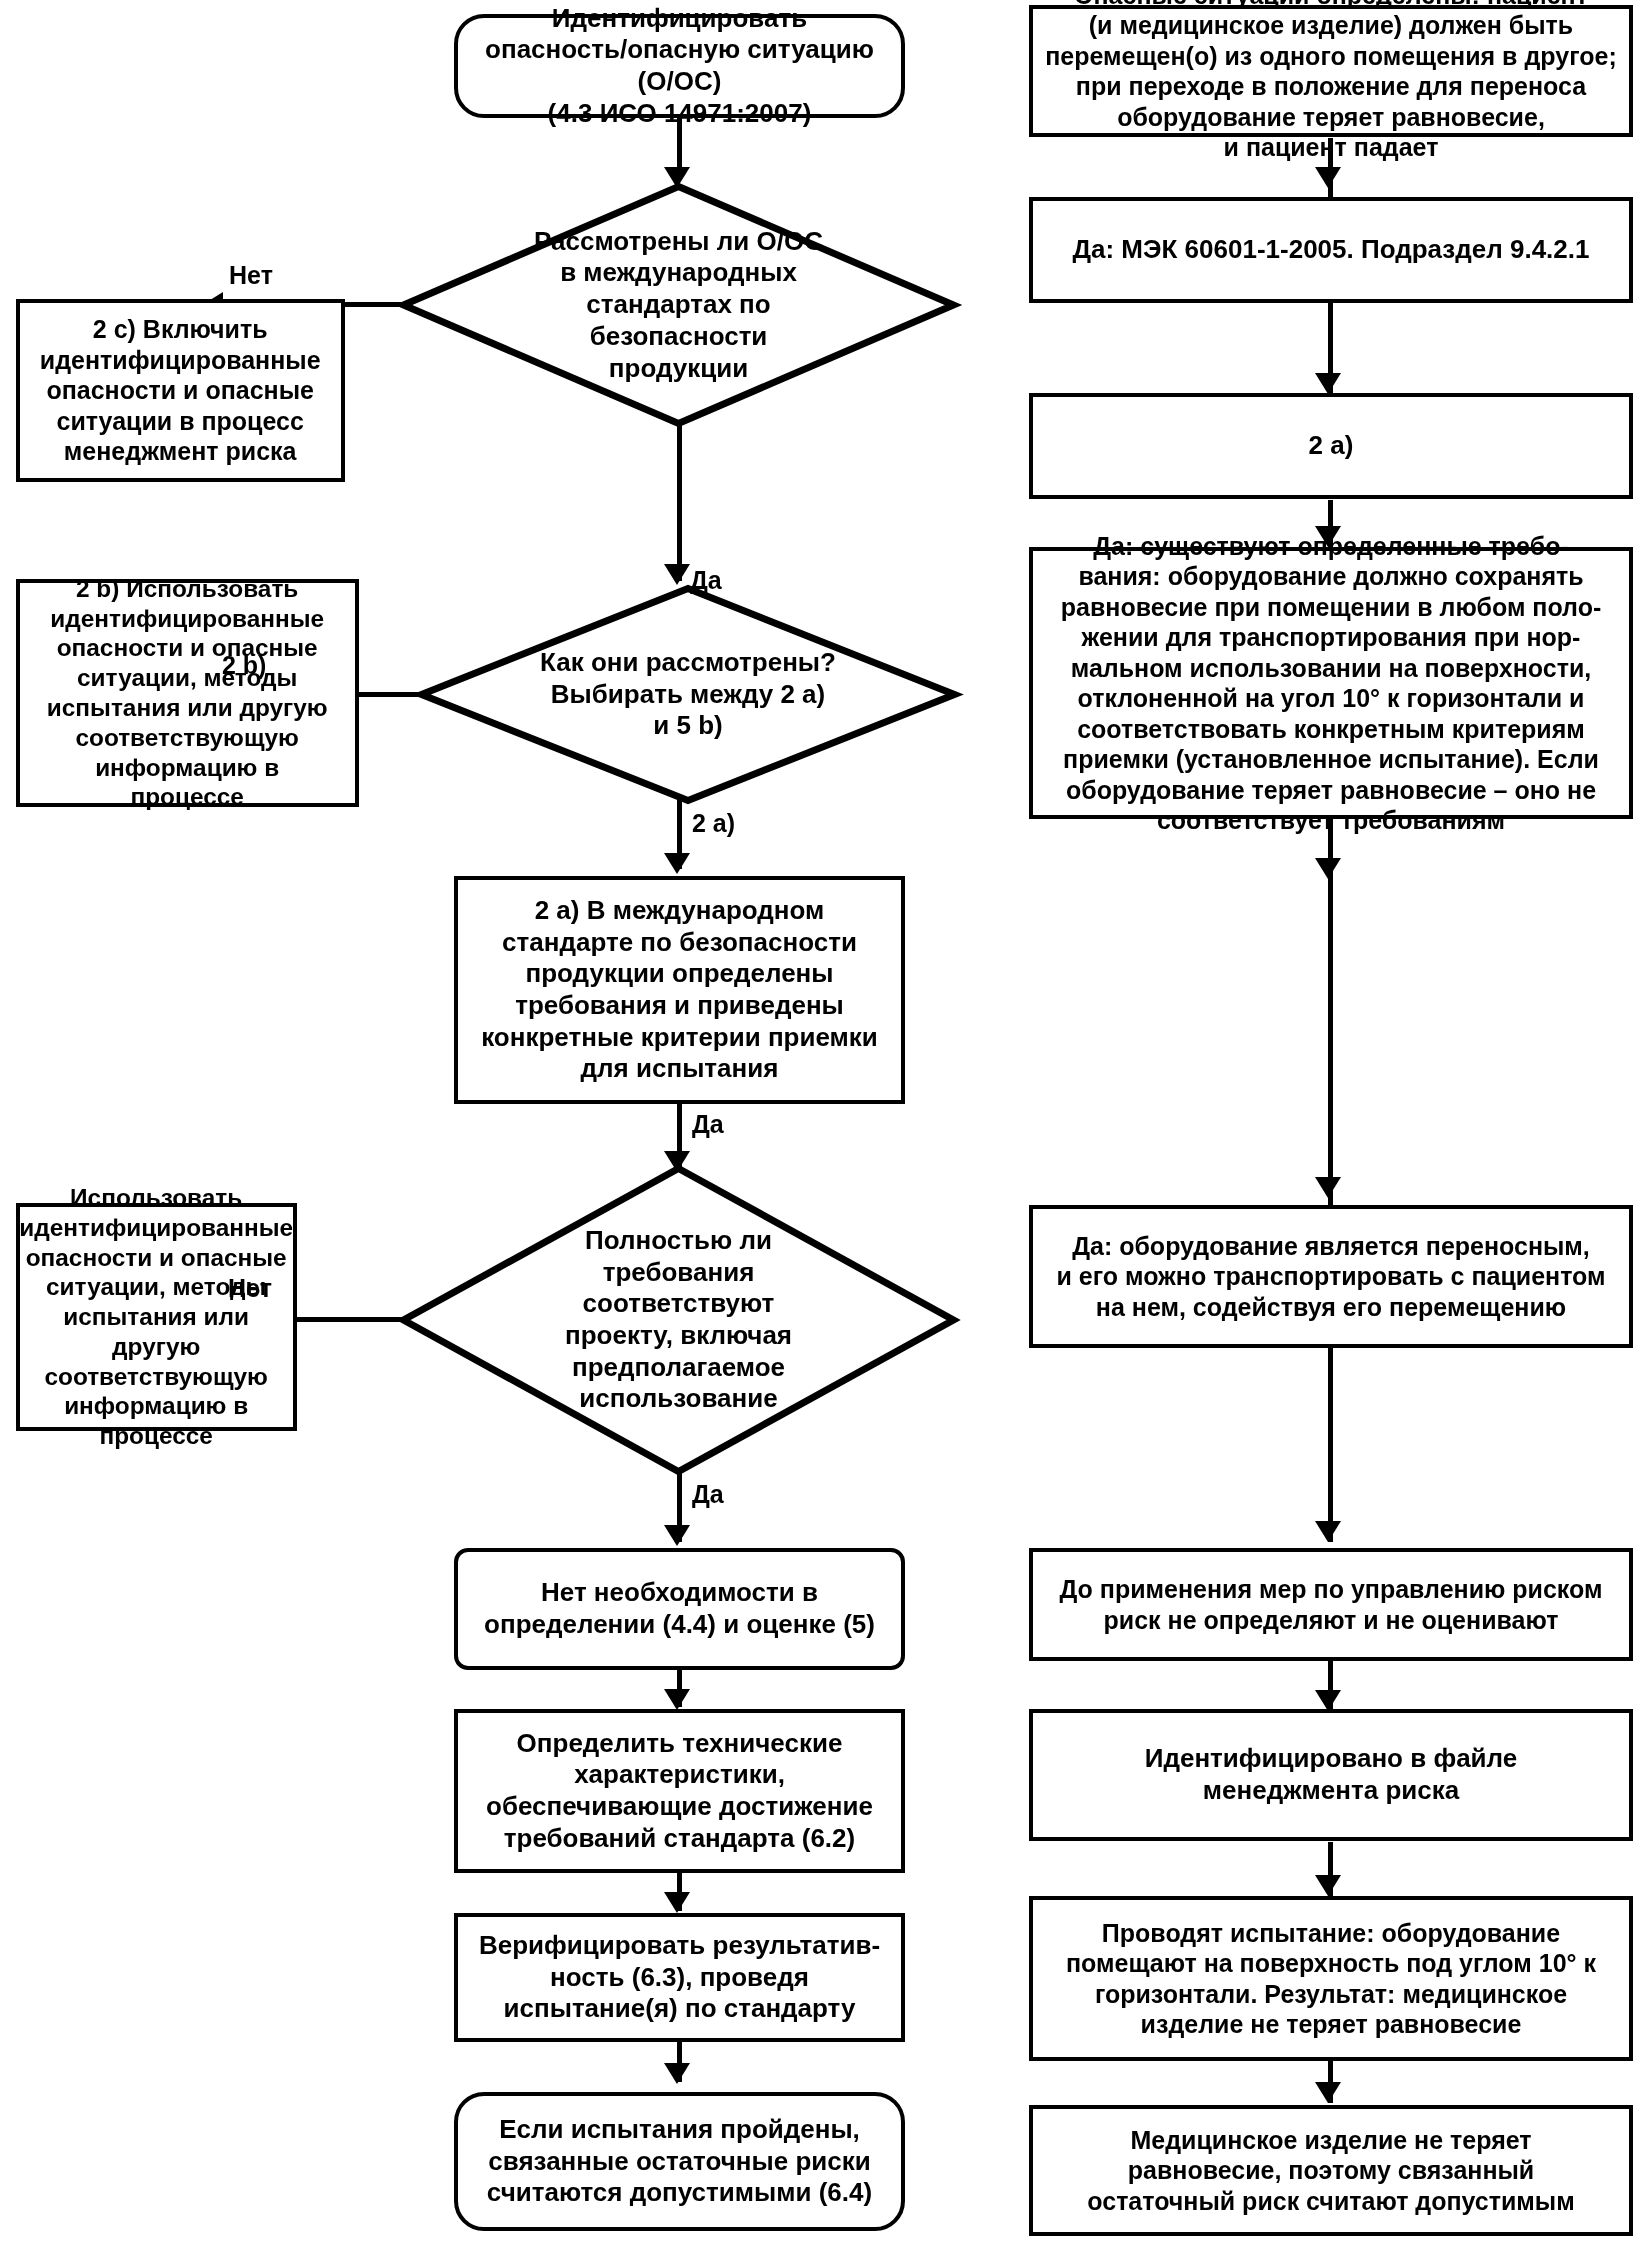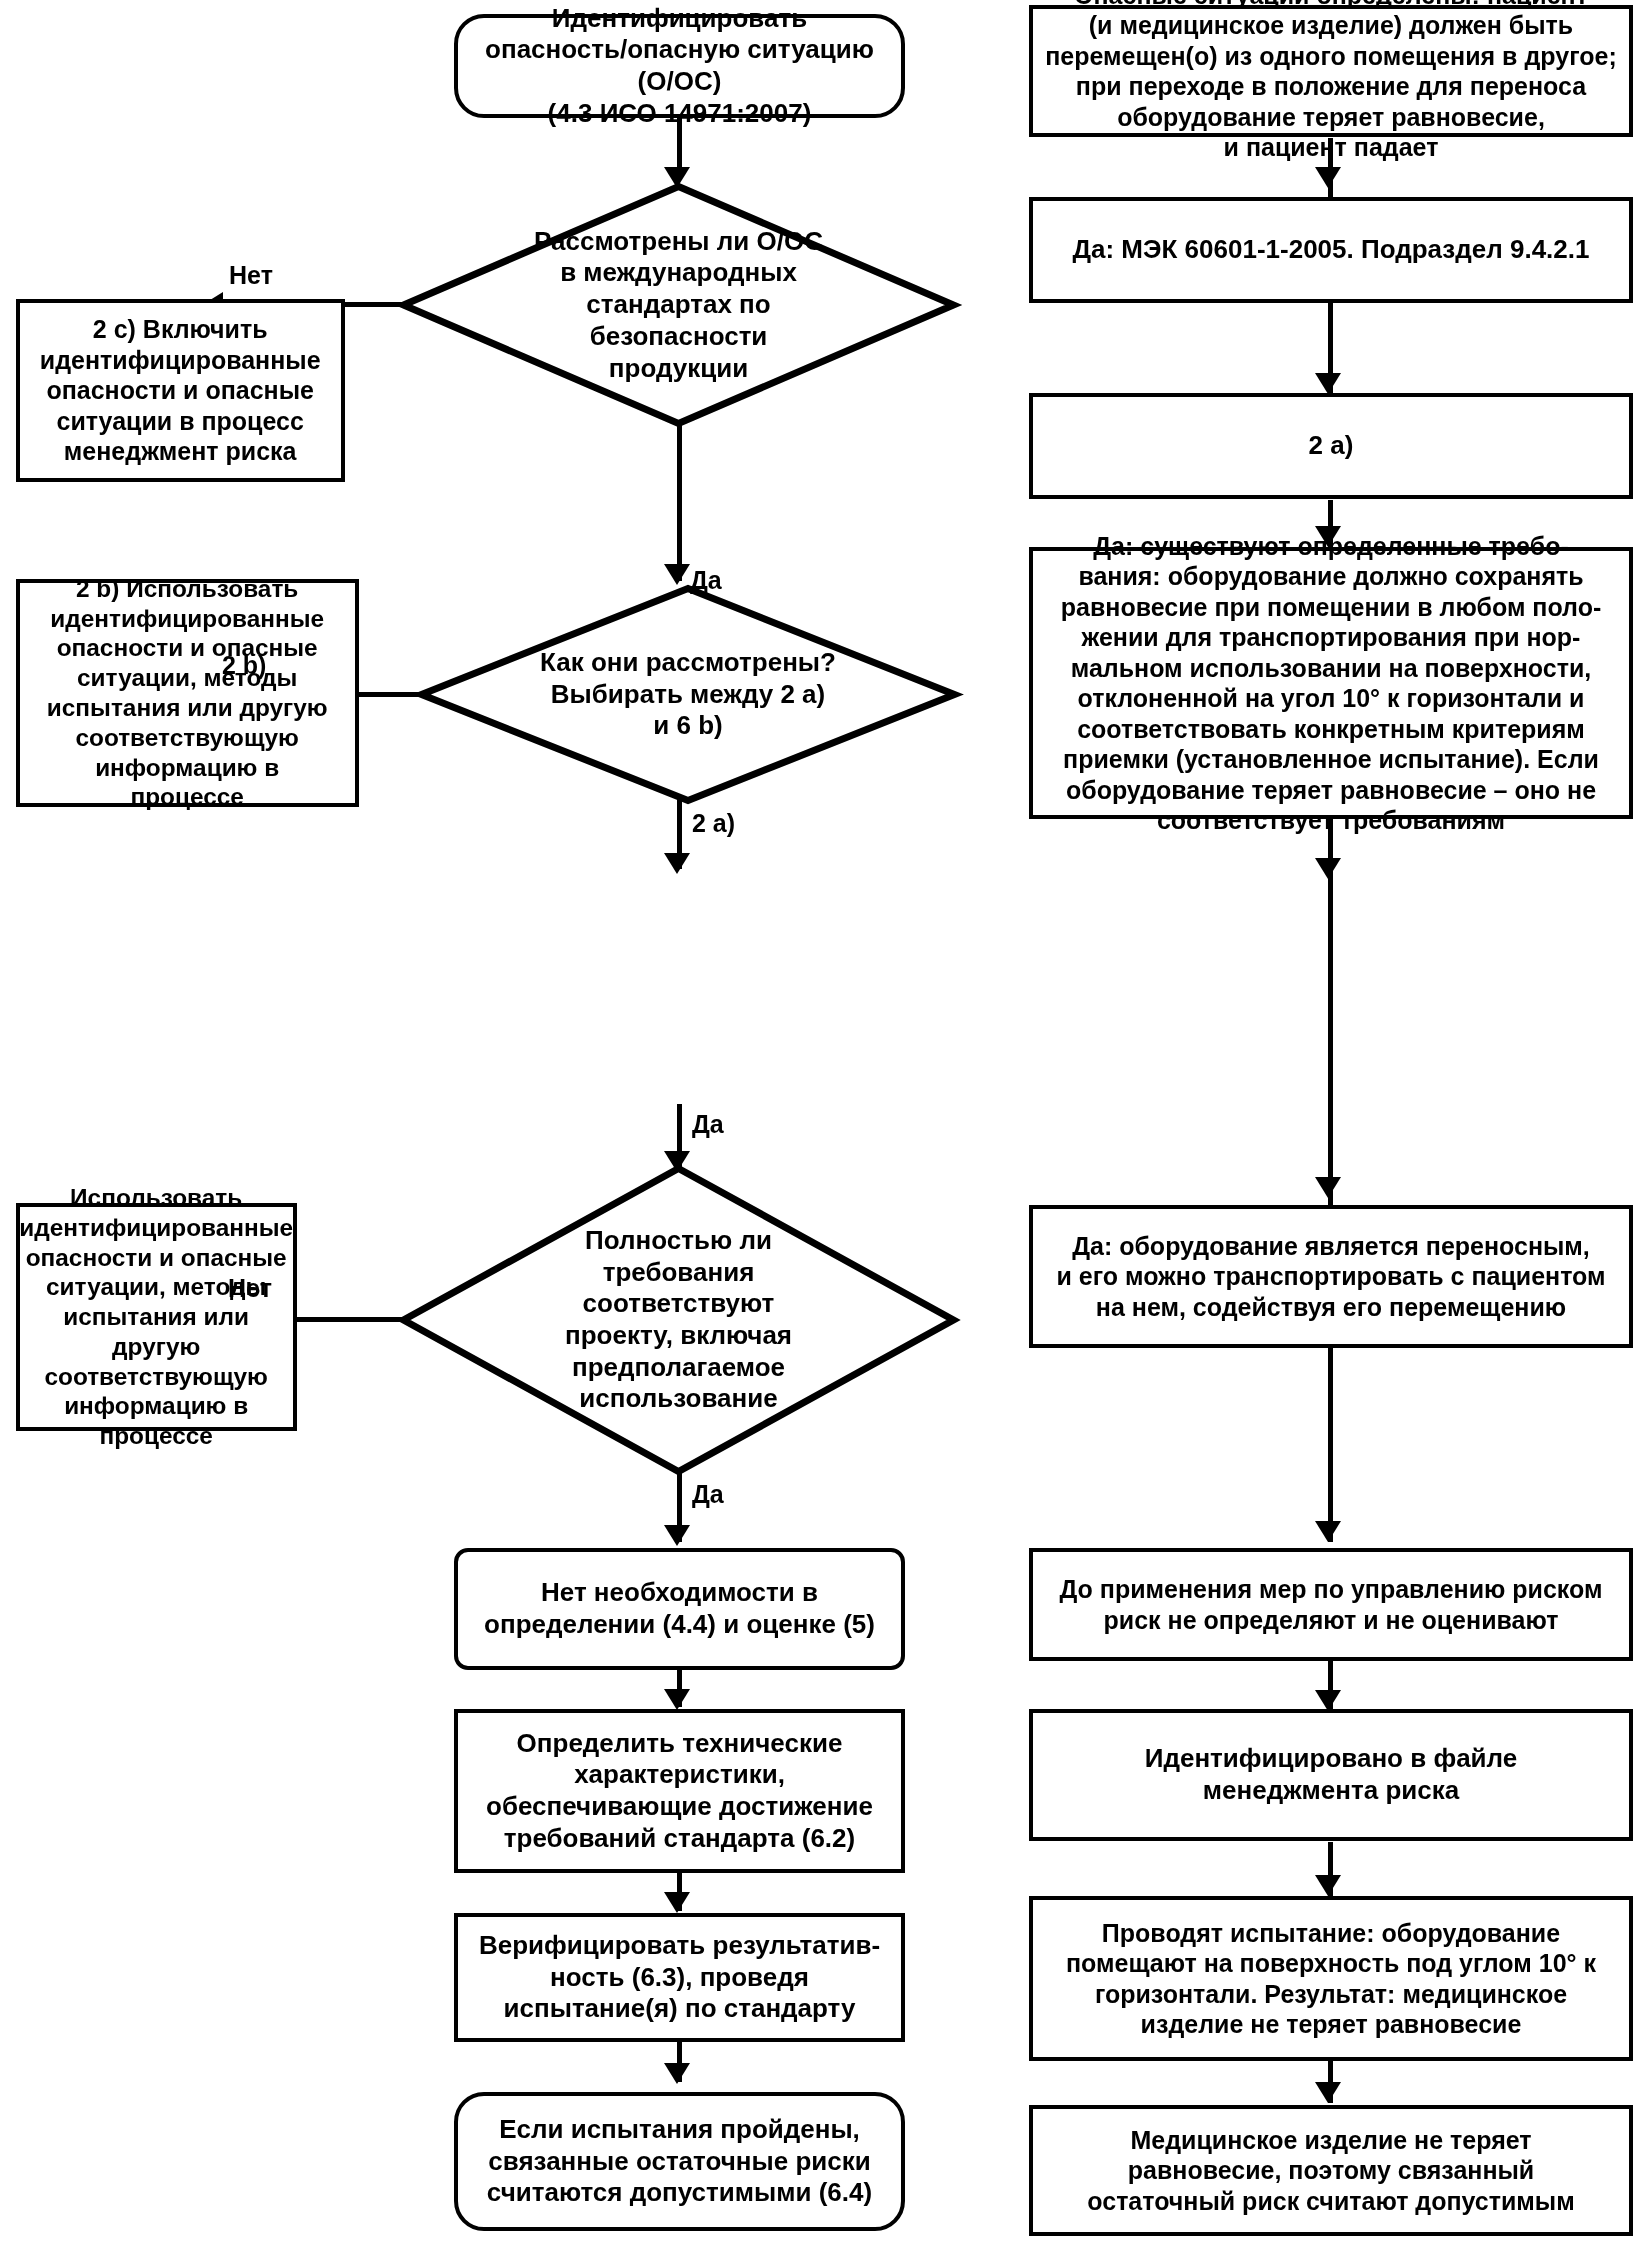--- a/index.html
+++ b/index.html
@@ -135,40 +135,46 @@
   <div class="vline" style="left:677px;top:423px;height:158px;"></div>
   <div class="arrow-down" style="left:664px;top:564px;"></div>
   <div class="elabel fs29" style="left:690px;top:566px;">Да</div>
 
   <div class="diamond" style="left:418px;top:585px;width:540px;height:219px;">
     <svg viewBox="0 0 620 252" preserveAspectRatio="none">
       <polygon points="310,4 616,126 310,248 4,126" fill="#ffffff" stroke="#000000" stroke-width="8"></polygon>
     </svg>
     <div class="dtext fs30">Как они рассмотрены?
 Выбирать между 2 a)
-и 6 b)</div>
+и 5 b)</div>
   </div>
 
   <div class="hline" style="left:218px;top:692px;width:209px;"></div>
   <div class="arrow-left" style="left:202px;top:682px;"></div>
   <div class="elabel fs29" style="left:222px;top:651px;">2 b)</div>
 
   <div class="node tight fs28" style="left:15.7px;top:579px;width:343px;height:228px;">2 b) Использовать
 идентифицированные
 опасности и опасные
 ситуации, методы
 испытания или другую
 соответствующую
 информацию в
 процессе</div>
 
   <div class="vline" style="left:677px;top:799px;height:70px;"></div>
   <div class="arrow-down" style="left:664px;top:853px;"></div>
   <div class="elabel fs29" style="left:692px;top:809px;">2 a)</div>
 
+  <div class="node fs30" style="left:454px;top:876px;width:451px;height:228px;">2 a) В международном
+стандарте по безопасности
+продукции определены
+требования и приведены
+конкретные критерии приемки
+для испытания</div>
 
   <div class="vline" style="left:677px;top:1104px;height:64px;"></div>
   <div class="arrow-down" style="left:664px;top:1151px;"></div>
   <div class="elabel fs29" style="left:692px;top:1110px;">Да</div>
 
   <div class="diamond" style="left:400px;top:1165px;width:557px;height:310px;">
     <svg viewBox="0 0 640 356" preserveAspectRatio="none">
       <polygon points="320,4 636,178 320,352 4,178" fill="#ffffff" stroke="#000000" stroke-width="8"></polygon>
     </svg>
     <div class="dtext fs30">Полностью ли

